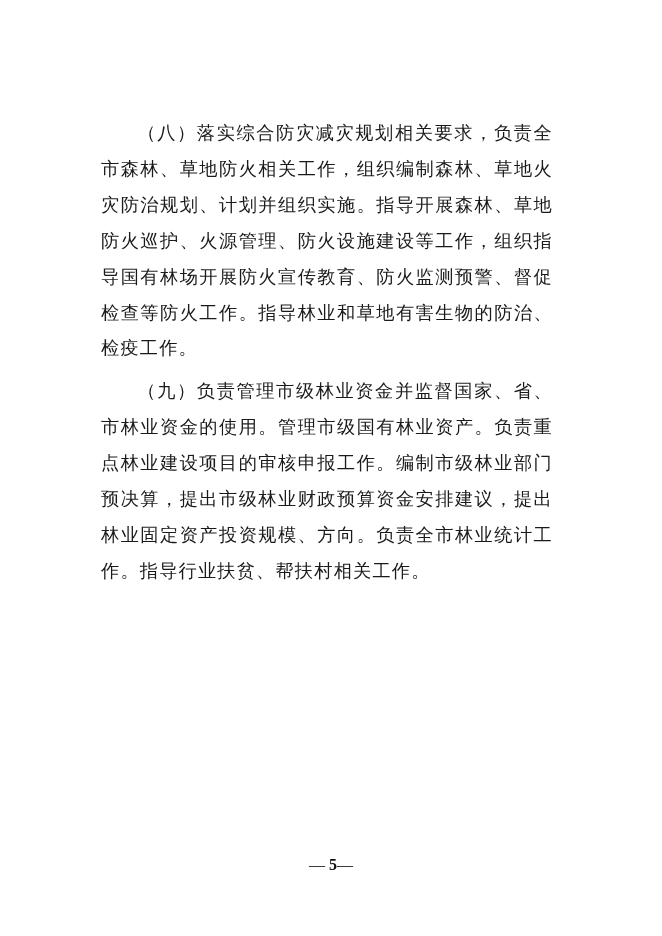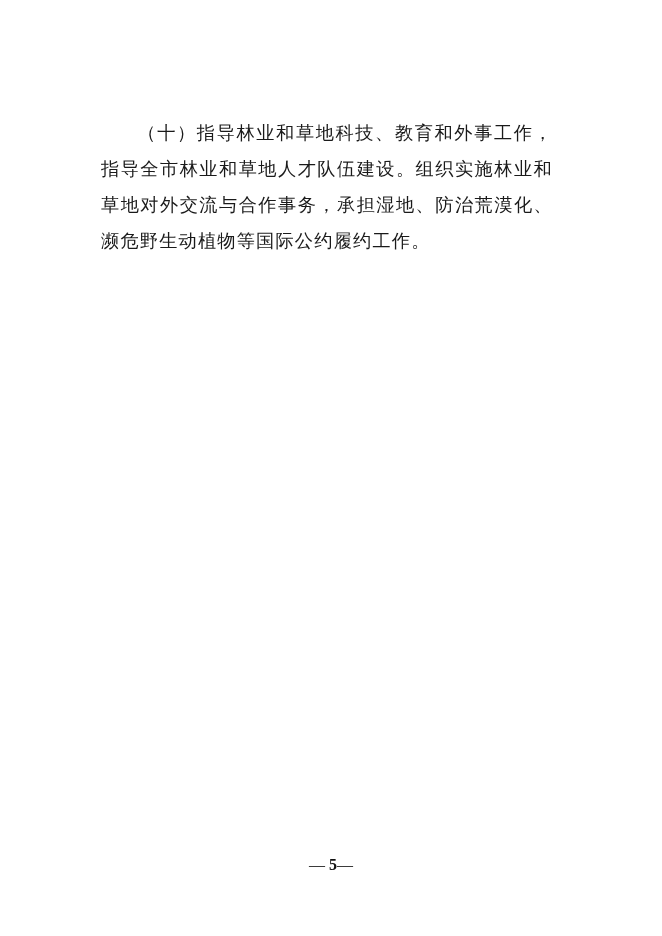--- a/index.html
+++ b/index.html
@@ -54,20 +54,21 @@
     }
     .page-number .dash {
       font-weight: normal;
     }
   </style>
 </head>
 <body>
 
 <div class="page">
   <div class="content">
-    <p class="para">（十）指导林业和草地科技、教育和外事工作，指导全市林业和草地人才队伍建设。组织实施林业和草地对外交流与合作事务，承担湿地、防治荒漠化、濒危野生动植物等国际公约履约工作。</p>
+    <p class="para">（八）落实综合防灾减灾规划相关要求，负责全市森林、草地防火相关工作，组织编制森林、草地火灾防治规划、计划并组织实施。指导开展森林、草地防火巡护、火源管理、防火设施建设等工作，组织指导国有林场开展防火宣传教育、防火监测预警、督促检查等防火工作。指导林业和草地有害生物的防治、检疫工作。</p>
+    <p class="para">（九）负责管理市级林业资金并监督国家、省、市林业资金的使用。管理市级国有林业资产。负责重点林业建设项目的审核申报工作。编制市级林业部门预决算，提出市级林业财政预算资金安排建议，提出林业固定资产投资规模、方向。负责全市林业统计工作。指导行业扶贫、帮扶村相关工作。</p>
   </div>
 
   <div class="page-number">
     <span class="dash">—</span>
     <span>5</span><span class="dash">—</span>
   </div>
 </div>
 
 </body></html>

